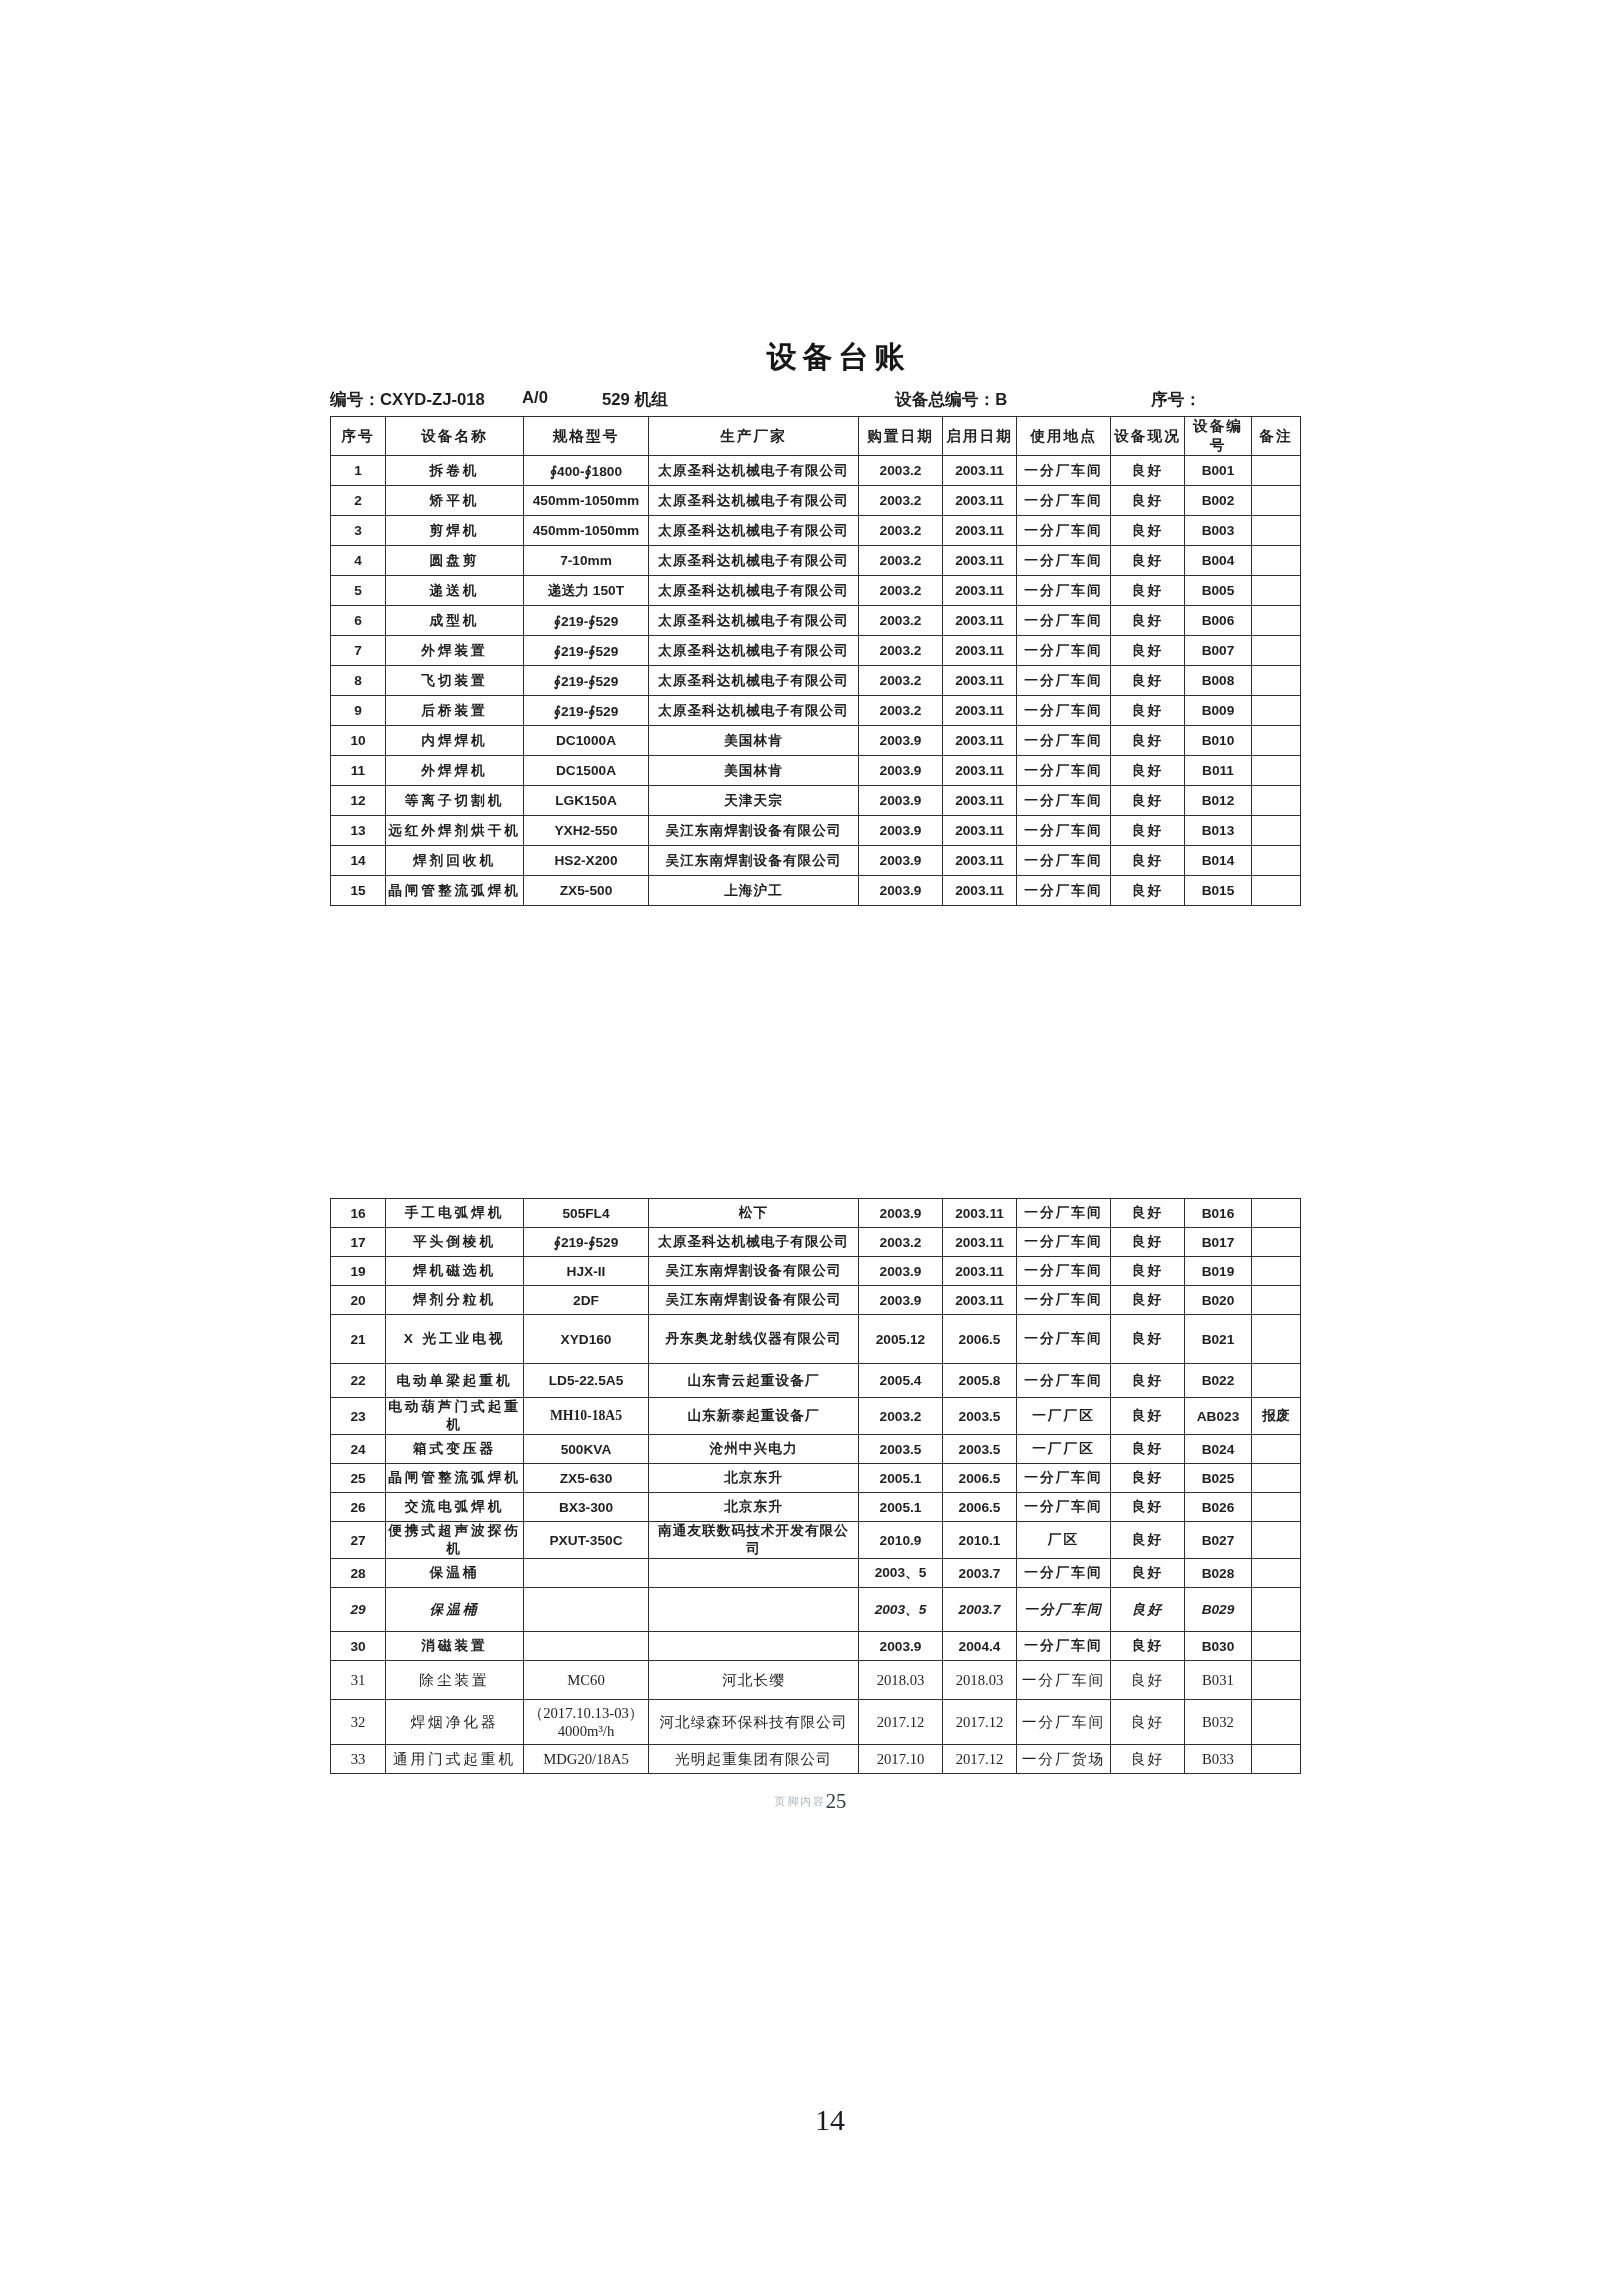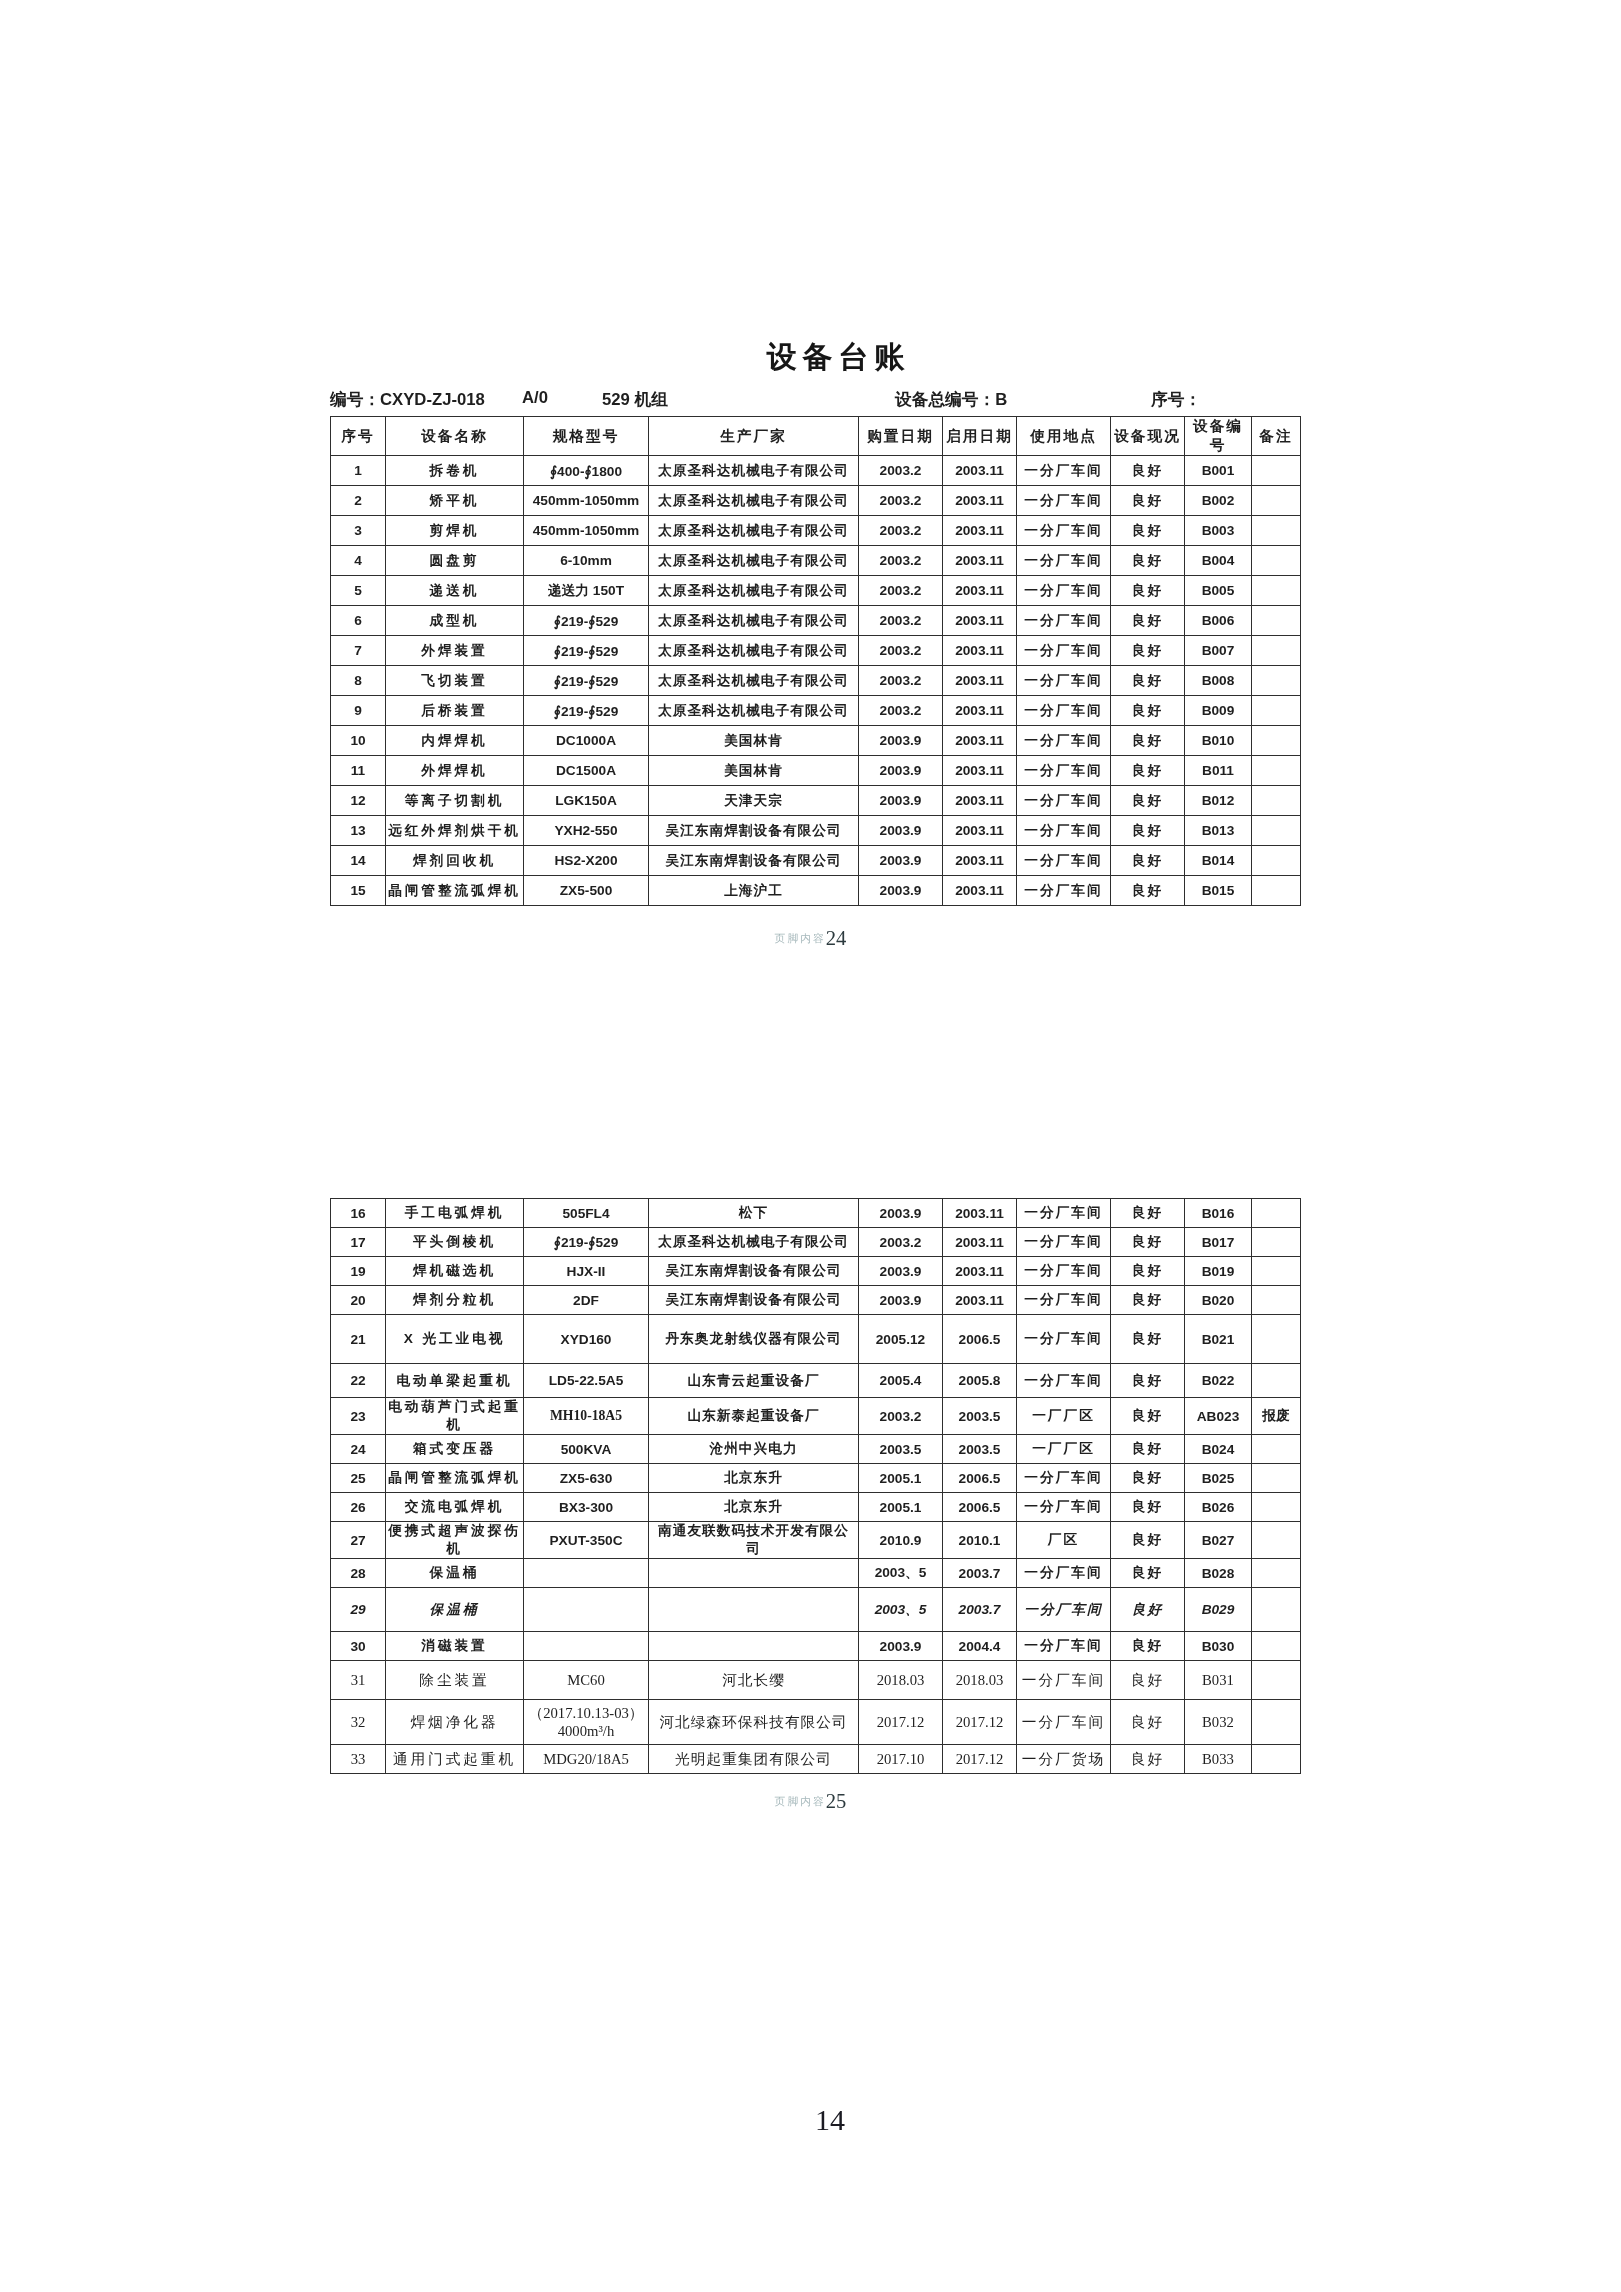--- a/index.html
+++ b/index.html
@@ -126,21 +126,21 @@
           <td>2003.2</td>
           <td>2003.11</td>
           <td>一分厂车间</td>
           <td>良好</td>
           <td>B003</td>
           <td></td>
         </tr>
         <tr>
           <td>4</td>
           <td>圆盘剪</td>
-          <td>6-10mm</td>
+          <td>7-10mm</td>
           <td>太原圣科达机械电子有限公司</td>
           <td>2003.2</td>
           <td>2003.11</td>
           <td>一分厂车间</td>
           <td>良好</td>
           <td>B004</td>
           <td></td>
         </tr>
         <tr>
           <td>5</td>
@@ -270,23 +270,20 @@
           <td>2003.9</td>
           <td>2003.11</td>
           <td>一分厂车间</td>
           <td>良好</td>
           <td>B015</td>
           <td></td>
         </tr>
       </tbody>
   </table>
 
-  <div class="page-footer" id="footer1">
-    <span class="footer-prefix" style="color: rgb(167, 185, 188);">页脚内容</span><span class="footer-num">24</span>
-  </div>
 
   <table class="ledger" id="table2">
     <colgroup>
       <col style="width:55px">
         <col style="width:138px">
         <col style="width:125px">
       <col style="width:210px">
         <col style="width:84px">
         <col style="width:74px">
       <col style="width:94px">

